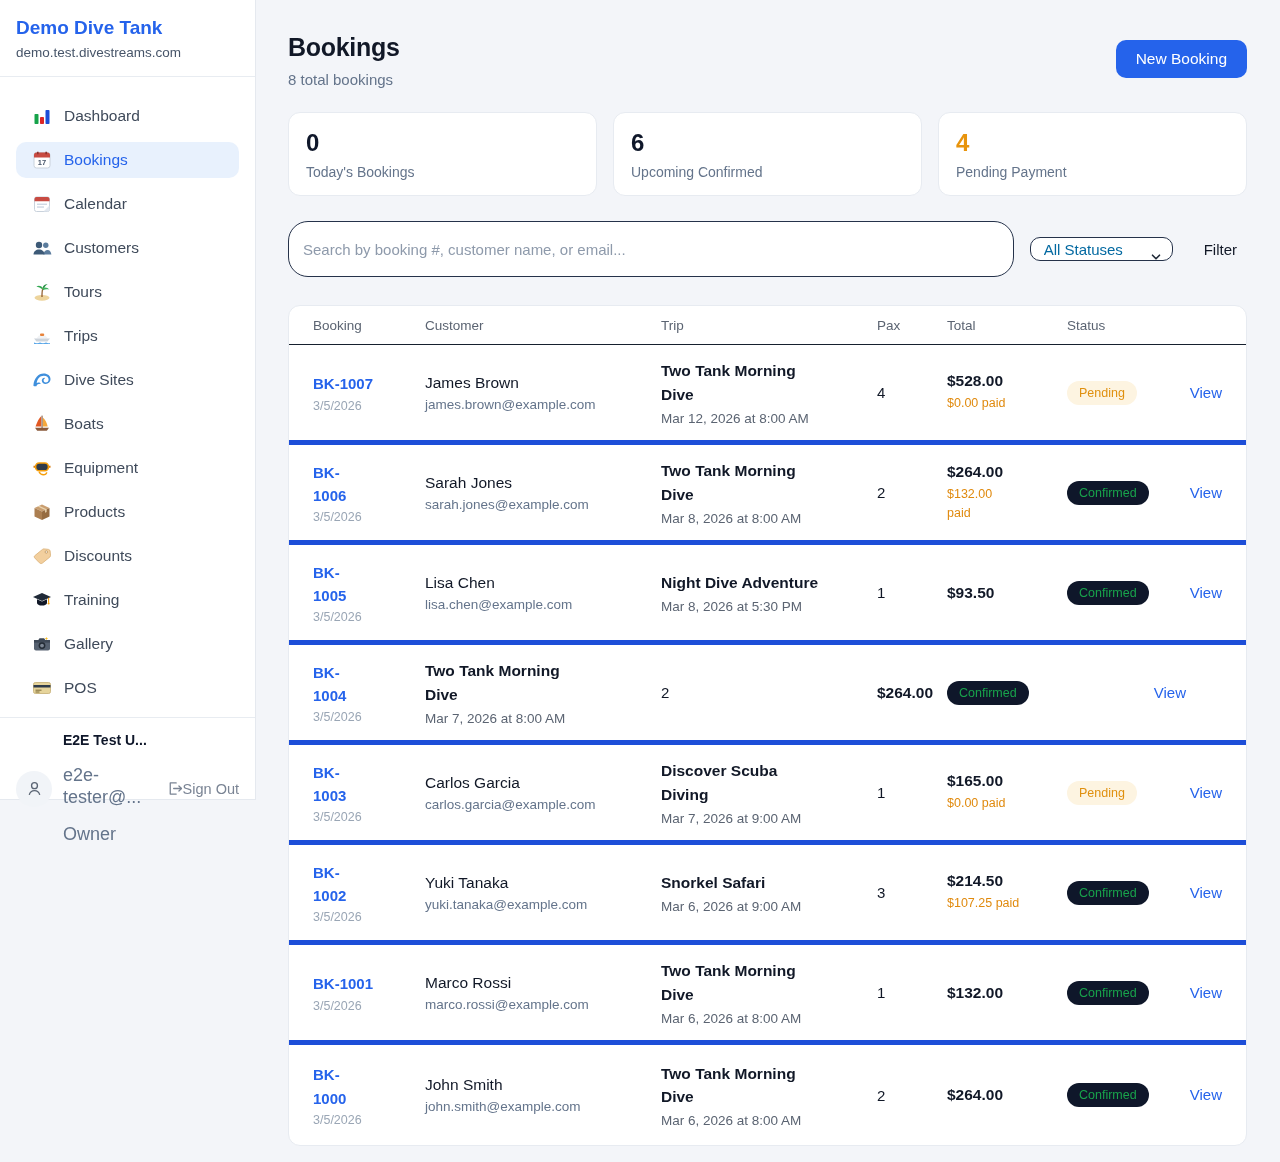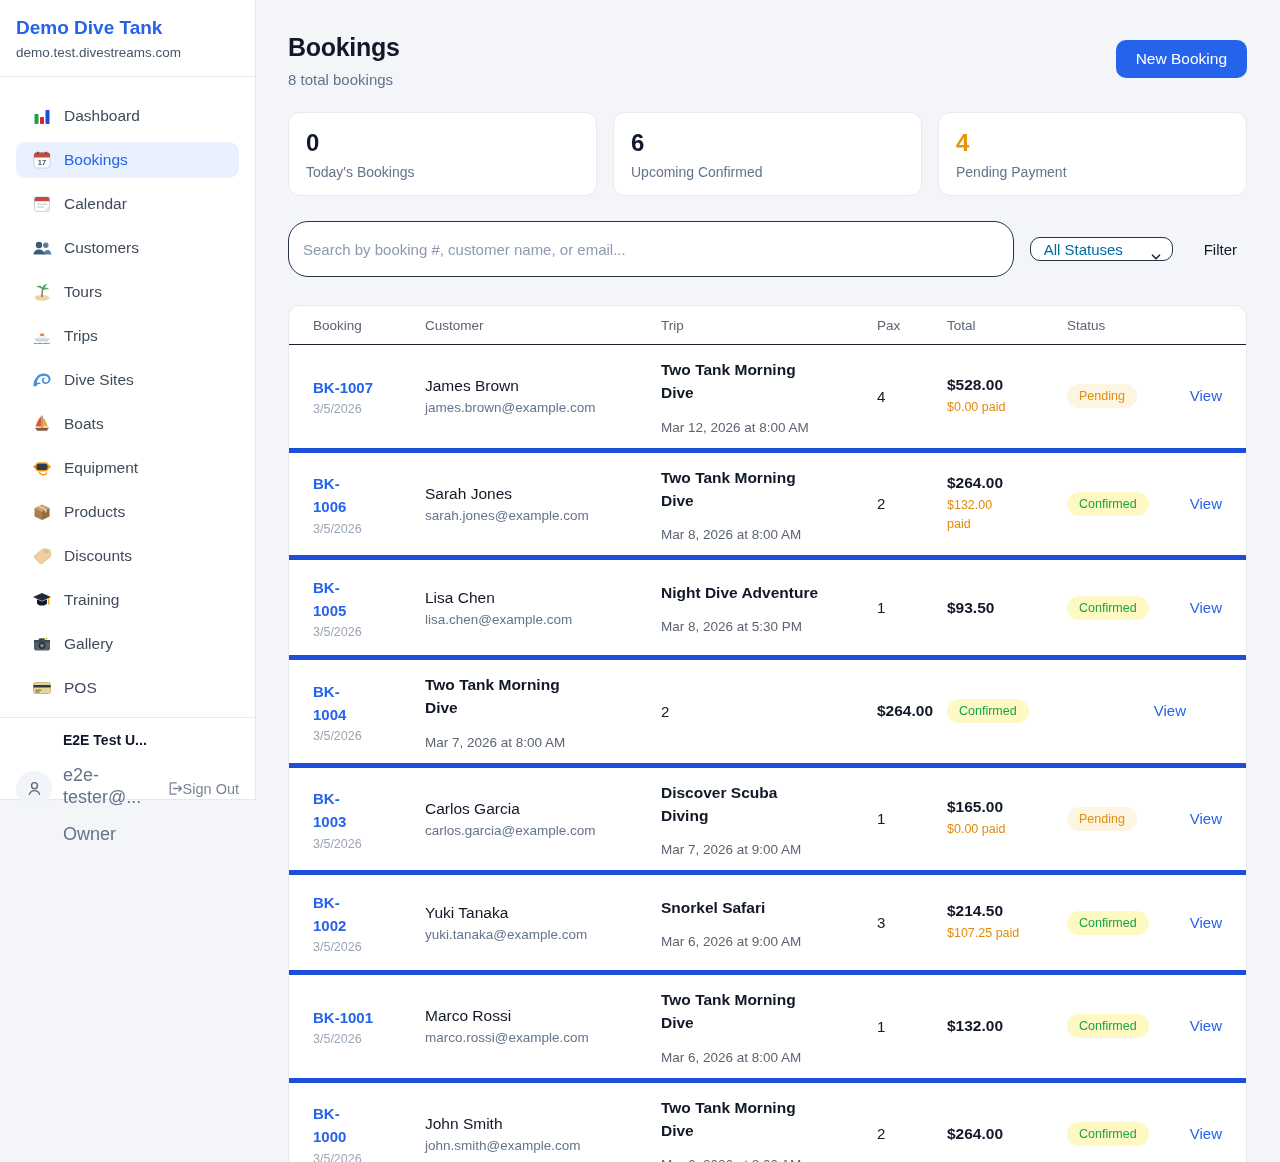--- a/index.html
+++ b/index.html
@@ -93,27 +93,27 @@
     align-items:center; padding:0 24px;
   }
   .thead { height:39px; font-size:13.5px; color:#5b6472; border-bottom:1px solid #16202e; }
   .trow { min-height:100px; padding:13px 24px; border-bottom:5px solid #1d4ed8; }
   .trow:last-child { border-bottom:none; }
   .bk { color:#2563eb; font-weight:bold; font-size:15px; white-space:pre-line; line-height:1.55; cursor:pointer; }
   .bk-date { font-size:12.5px; color:#9aa6b5; margin-top:3px; }
   .cust-name { font-size:15.5px; color:#111827; }
   .cust-email { font-size:13.5px; color:#64748b; margin-top:5px; }
   .trip-name { font-size:15.5px; font-weight:bold; color:#111827; white-space:pre-line; line-height:1.5; }
-  .trip-dt { font-size:13.5px; color:#5b6472; margin-top:15px; }
+  .trip-dt { font-size:13.5px; color:#5b6472; margin-top:5px; }
   .pax { font-size:15px; color:#111827; }
   .total { font-size:15.5px; font-weight:bold; color:#111827; }
   .paid { font-size:12.5px; color:#e08a0e; margin-top:4px; white-space:pre-line; line-height:1.5; }
   .badge { display:inline-block; padding:5px 12px; border-radius:999px; font-size:12.5px; }
   .badge.pending { background:#fdf4e1; color:#e0900f; }
-  .badge.confirmed { background:#fef9c3; color:#18a34b; }
+  .badge.confirmed { background:#0f172a; color:#18a34b; }
   .view-cell { text-align:right; }
   .view-link { color:#2563eb; font-size:15px; cursor:pointer; }
 </style>
 </head>
 <body>
 
 <aside class="sidebar">
   <div class="brand">
     <div class="brand-title">Demo Dive Tank</div>
     <div class="brand-domain">demo.test.divestreams.com</div>

